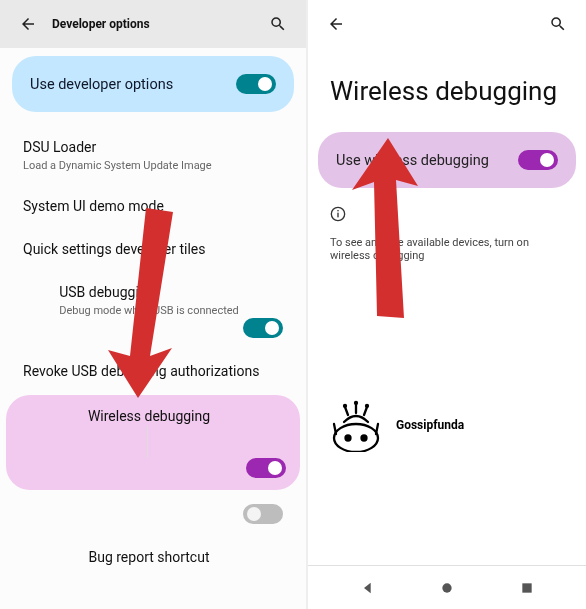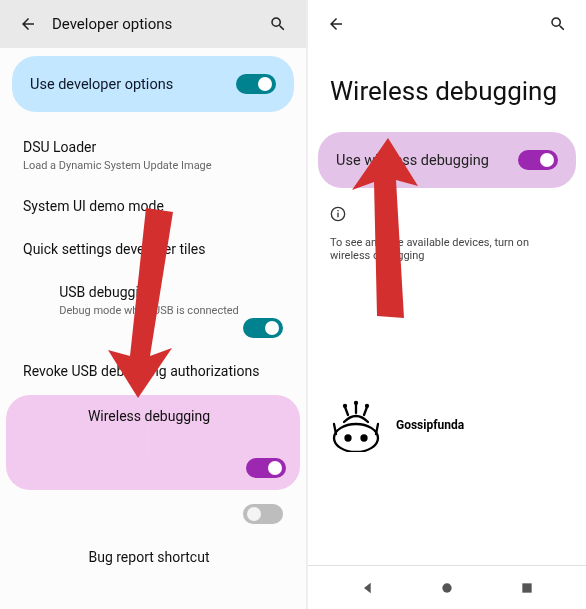--- a/index.html
+++ b/index.html
@@ -6,21 +6,21 @@
 body { font-family: Roboto, -apple-system, sans-serif; background: #fff; width: 586px; height: 609px; overflow: hidden; display: flex; position: relative; }
 
 .screen { position: relative; }
 .screen-left { width: 306px; background: #fcfcfc; }
 .screen-right { width: 280px; background: #fff; border-left: 2px solid #eee; }
 
 .appbar-left { height: 48px; background: #e9e9ea; display: flex; align-items: center; padding: 0 8px; }
 .appbar-right { height: 48px; display: flex; align-items: center; padding: 0 8px; }
 .back-btn { width: 40px; height: 40px; display:flex; align-items:center; justify-content:center; border:none; background:none; cursor:pointer; }
 .search-btn { width: 40px; height: 40px; margin-left:auto; display:flex; align-items:center; justify-content:center; border:none; background:none; cursor:pointer; }
-.appbar-title { font-size: 15px; font-weight: 400; color: #111; margin-left: 4px; }
+.appbar-title { font-size: 12px; font-weight: 700; color: #111; margin-left: 4px; }
 
 .dev-options-pill { margin: 8px 12px 14px; padding: 18px 18px; background: #c2e7ff; border-radius: 24px; display: flex; align-items: center; }
 .pill-label { font-size: 14.5px; color: #0f172a; font-weight: 400; }
 
 .switch { width: 40px; height: 20px; border-radius: 20px; position: relative; margin-left: auto; }
 .switch-on-teal { background: #00838f; }
 .switch-on-purple { background: #9c27b0; }
 .switch-off-grey { background: #bdbdbd; }
 .switch-knob { position: absolute; width: 14px; height: 14px; border-radius: 50%; background: #fff; top: 3px; }
 .switch-on-teal .switch-knob,

